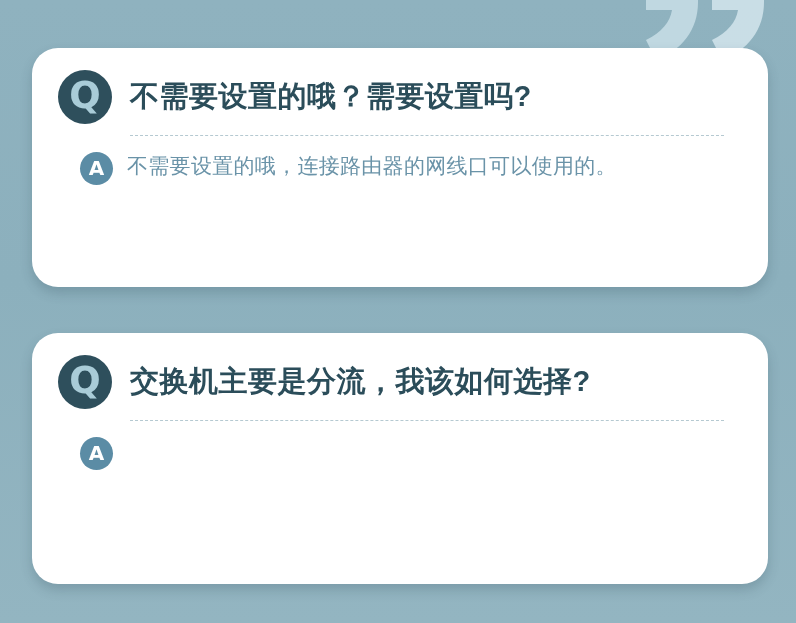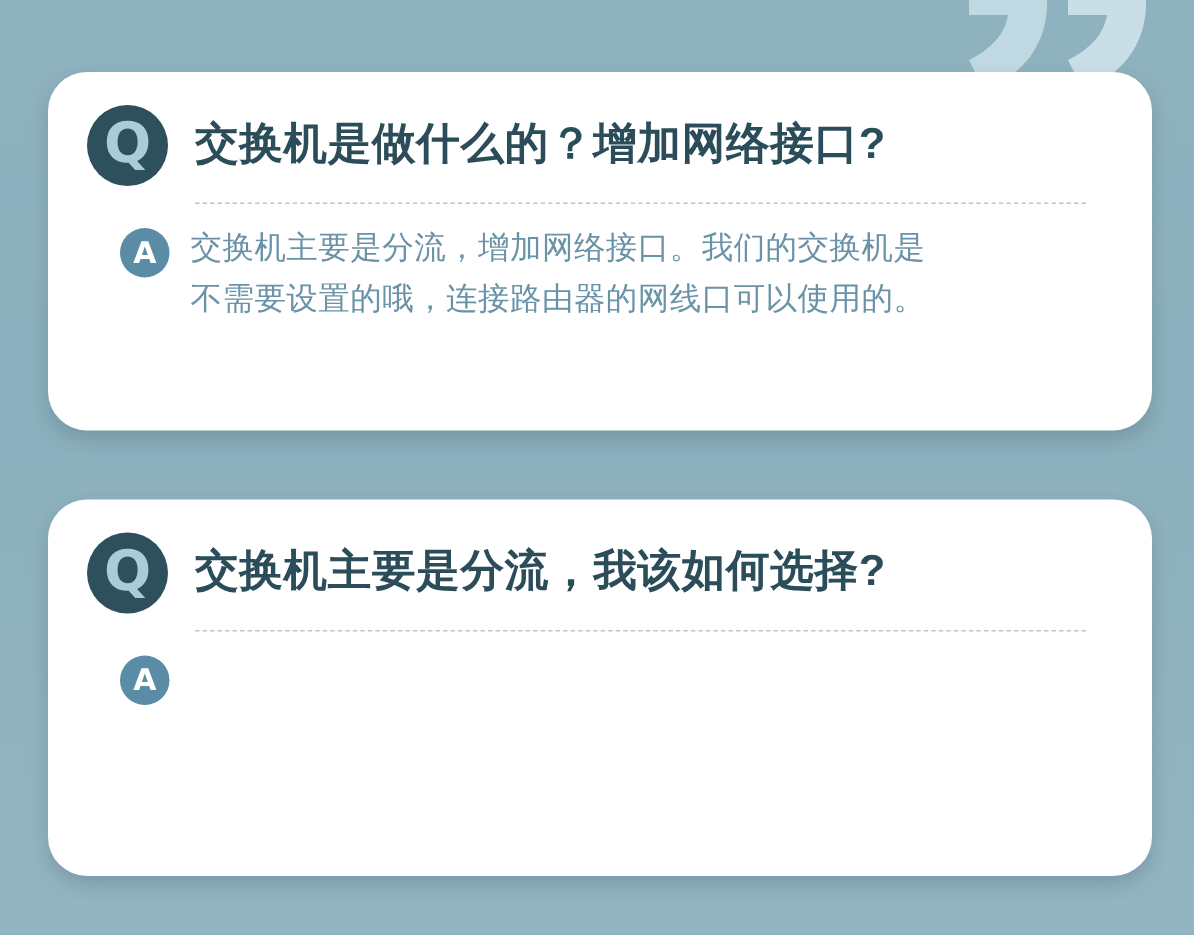--- a/index.html
+++ b/index.html
@@ -138,29 +138,28 @@
       <path d="M2 -20 H54 V36 C54 64 38 84 12 94 L2 74 C18 66 26 56 28 44 H2 Z" fill="#c3dae3" opacity="0.95"></path>
       <path d="M68 -20 H120 V36 C120 64 104 84 78 94 L68 74 C84 66 92 56 94 44 H68 Z" fill="#cfe2ea" opacity="0.9"></path>
     </svg>
   </div>
 
   <div class="card" id="card-1">
     <div class="card-inner">
 
       <div class="q-row">
         <div class="badge-q">Q</div>
-        <div class="q-text">交换机是做什么的？增加网络接口?</div>
+        <div class="q-text">不需要设置的哦？需要设置吗?</div>
       </div>
 
       <div class="divider"></div>
 
       <div class="a-row">
         <div class="badge-a">A</div>
         <div class="a-text">
-          <p>交换机主要是分流，增加网络接口。我们的交换机是</p>
           <p>不需要设置的哦，连接路由器的网线口可以使用的。</p>
         </div>
       </div>
 
     </div>
   </div>
 
   <div class="card" id="card-2">
     <div class="card-inner">
 

